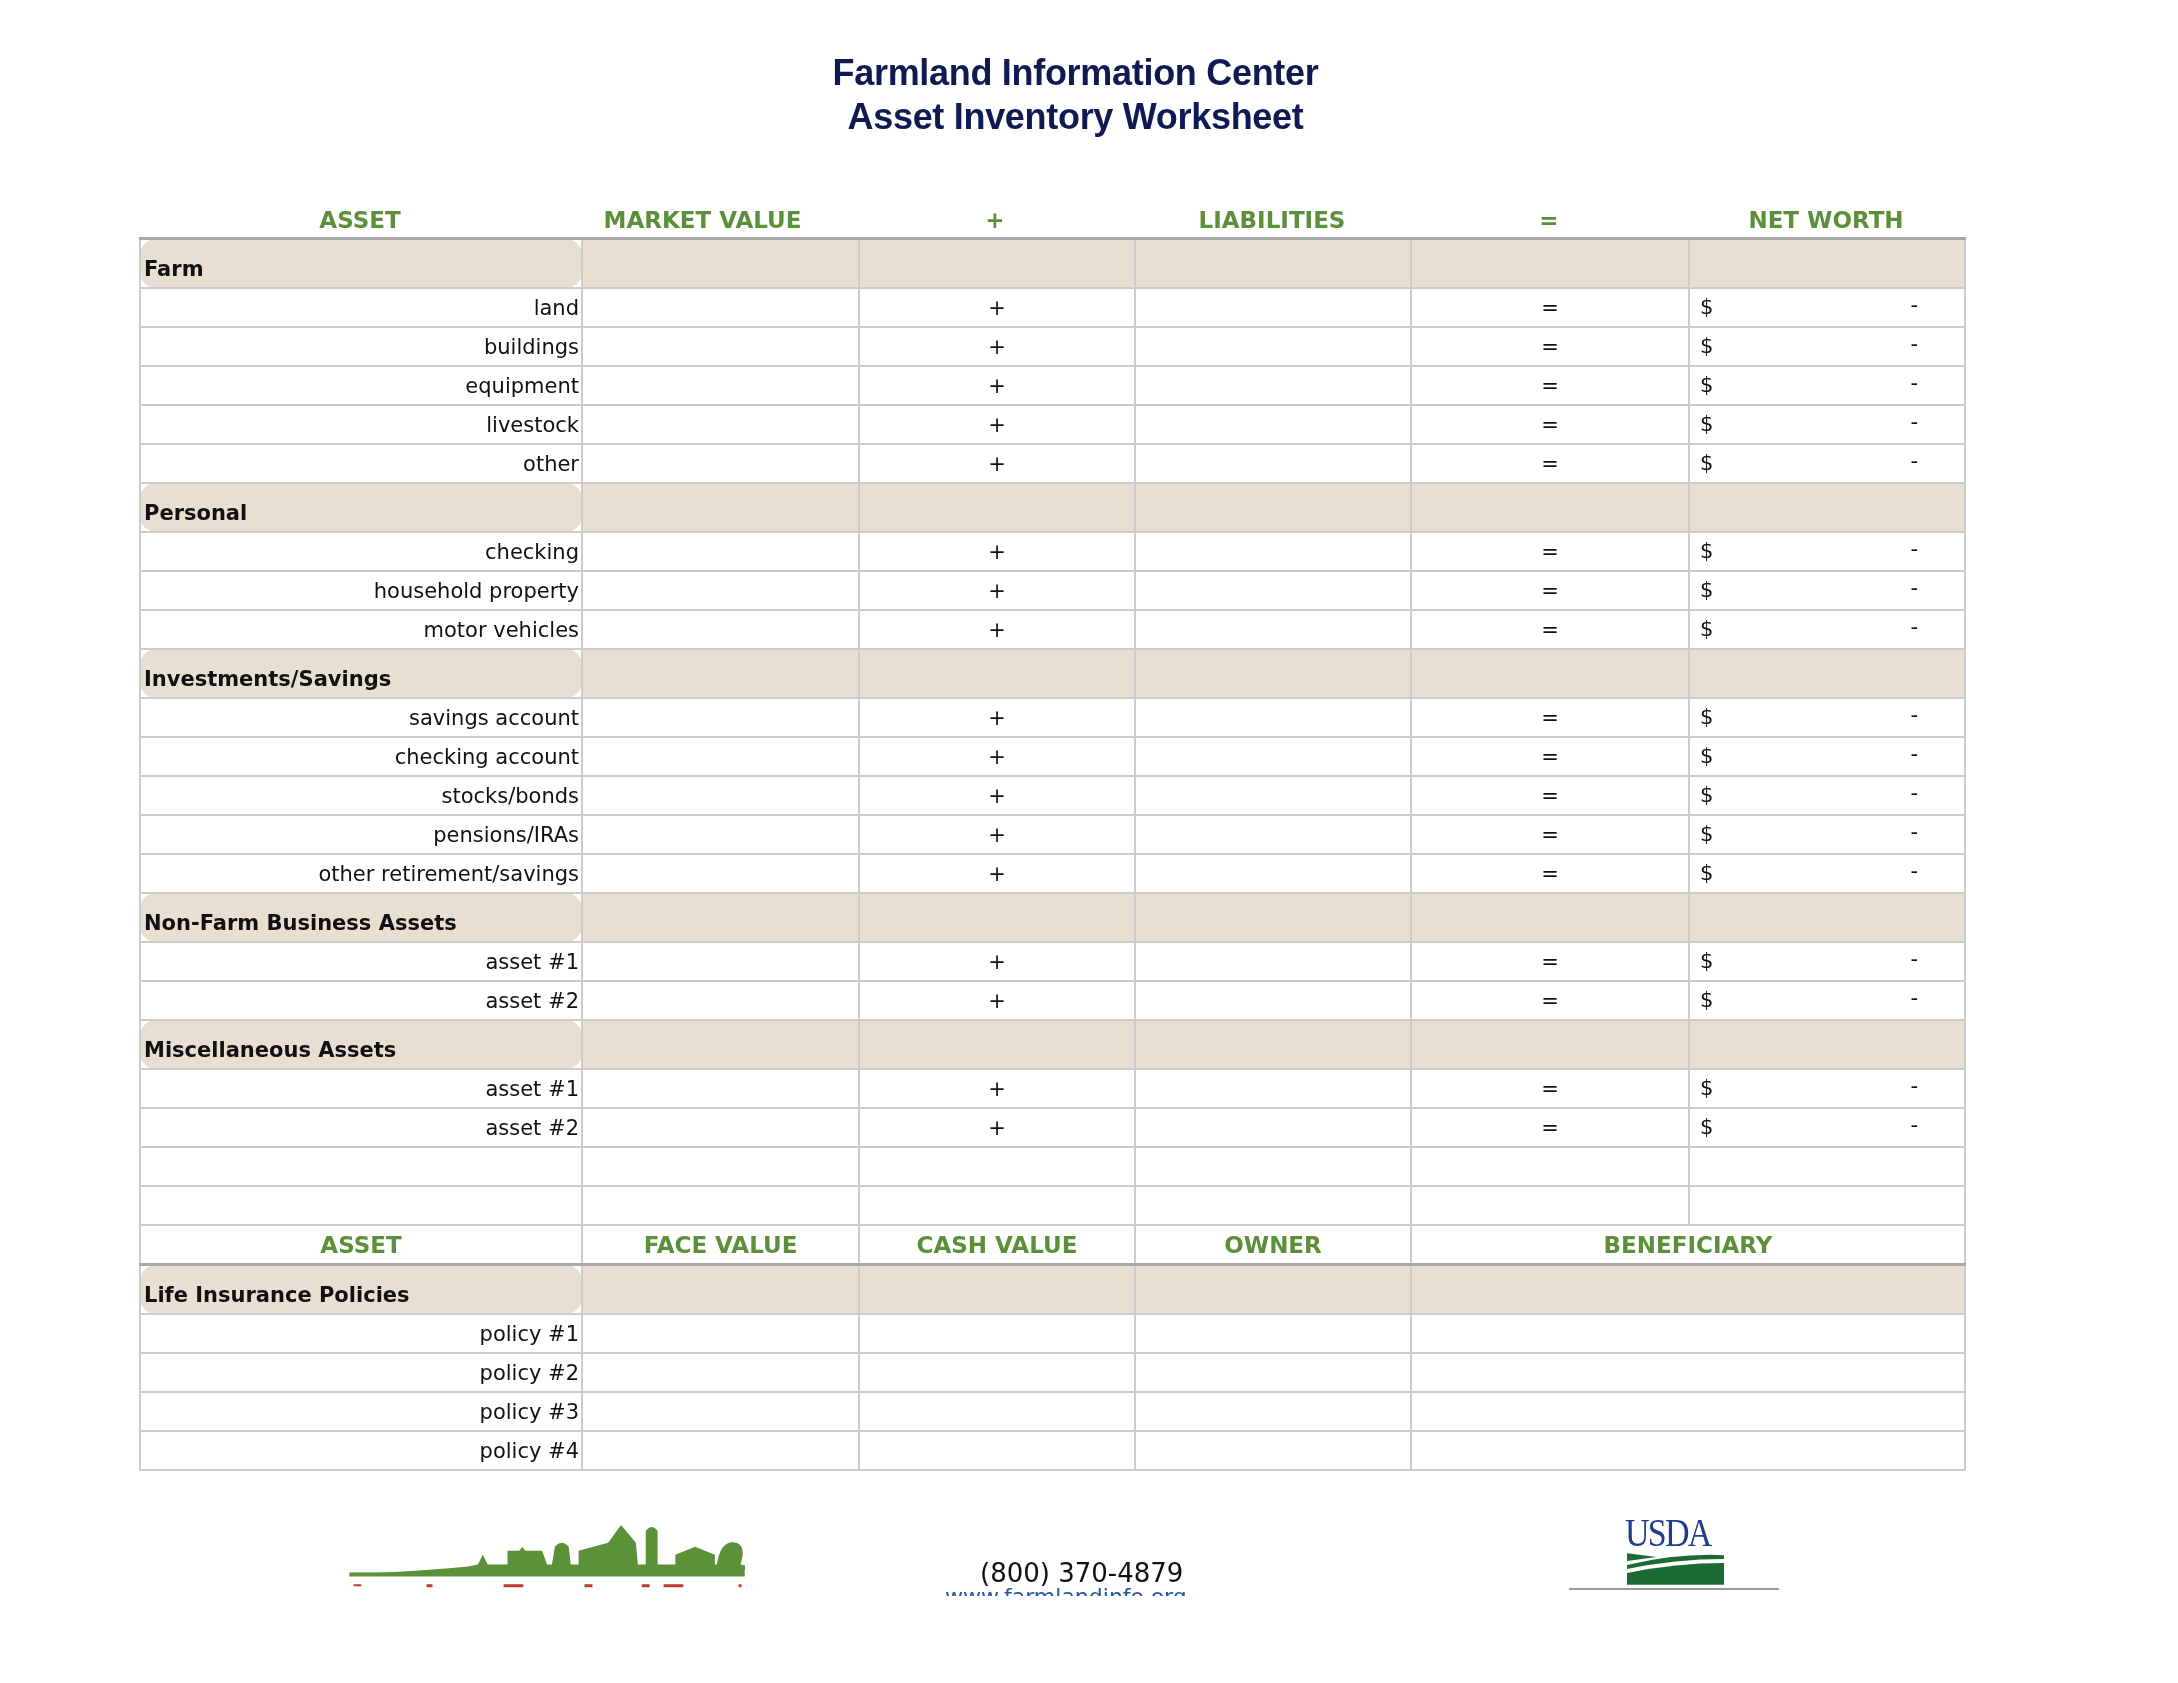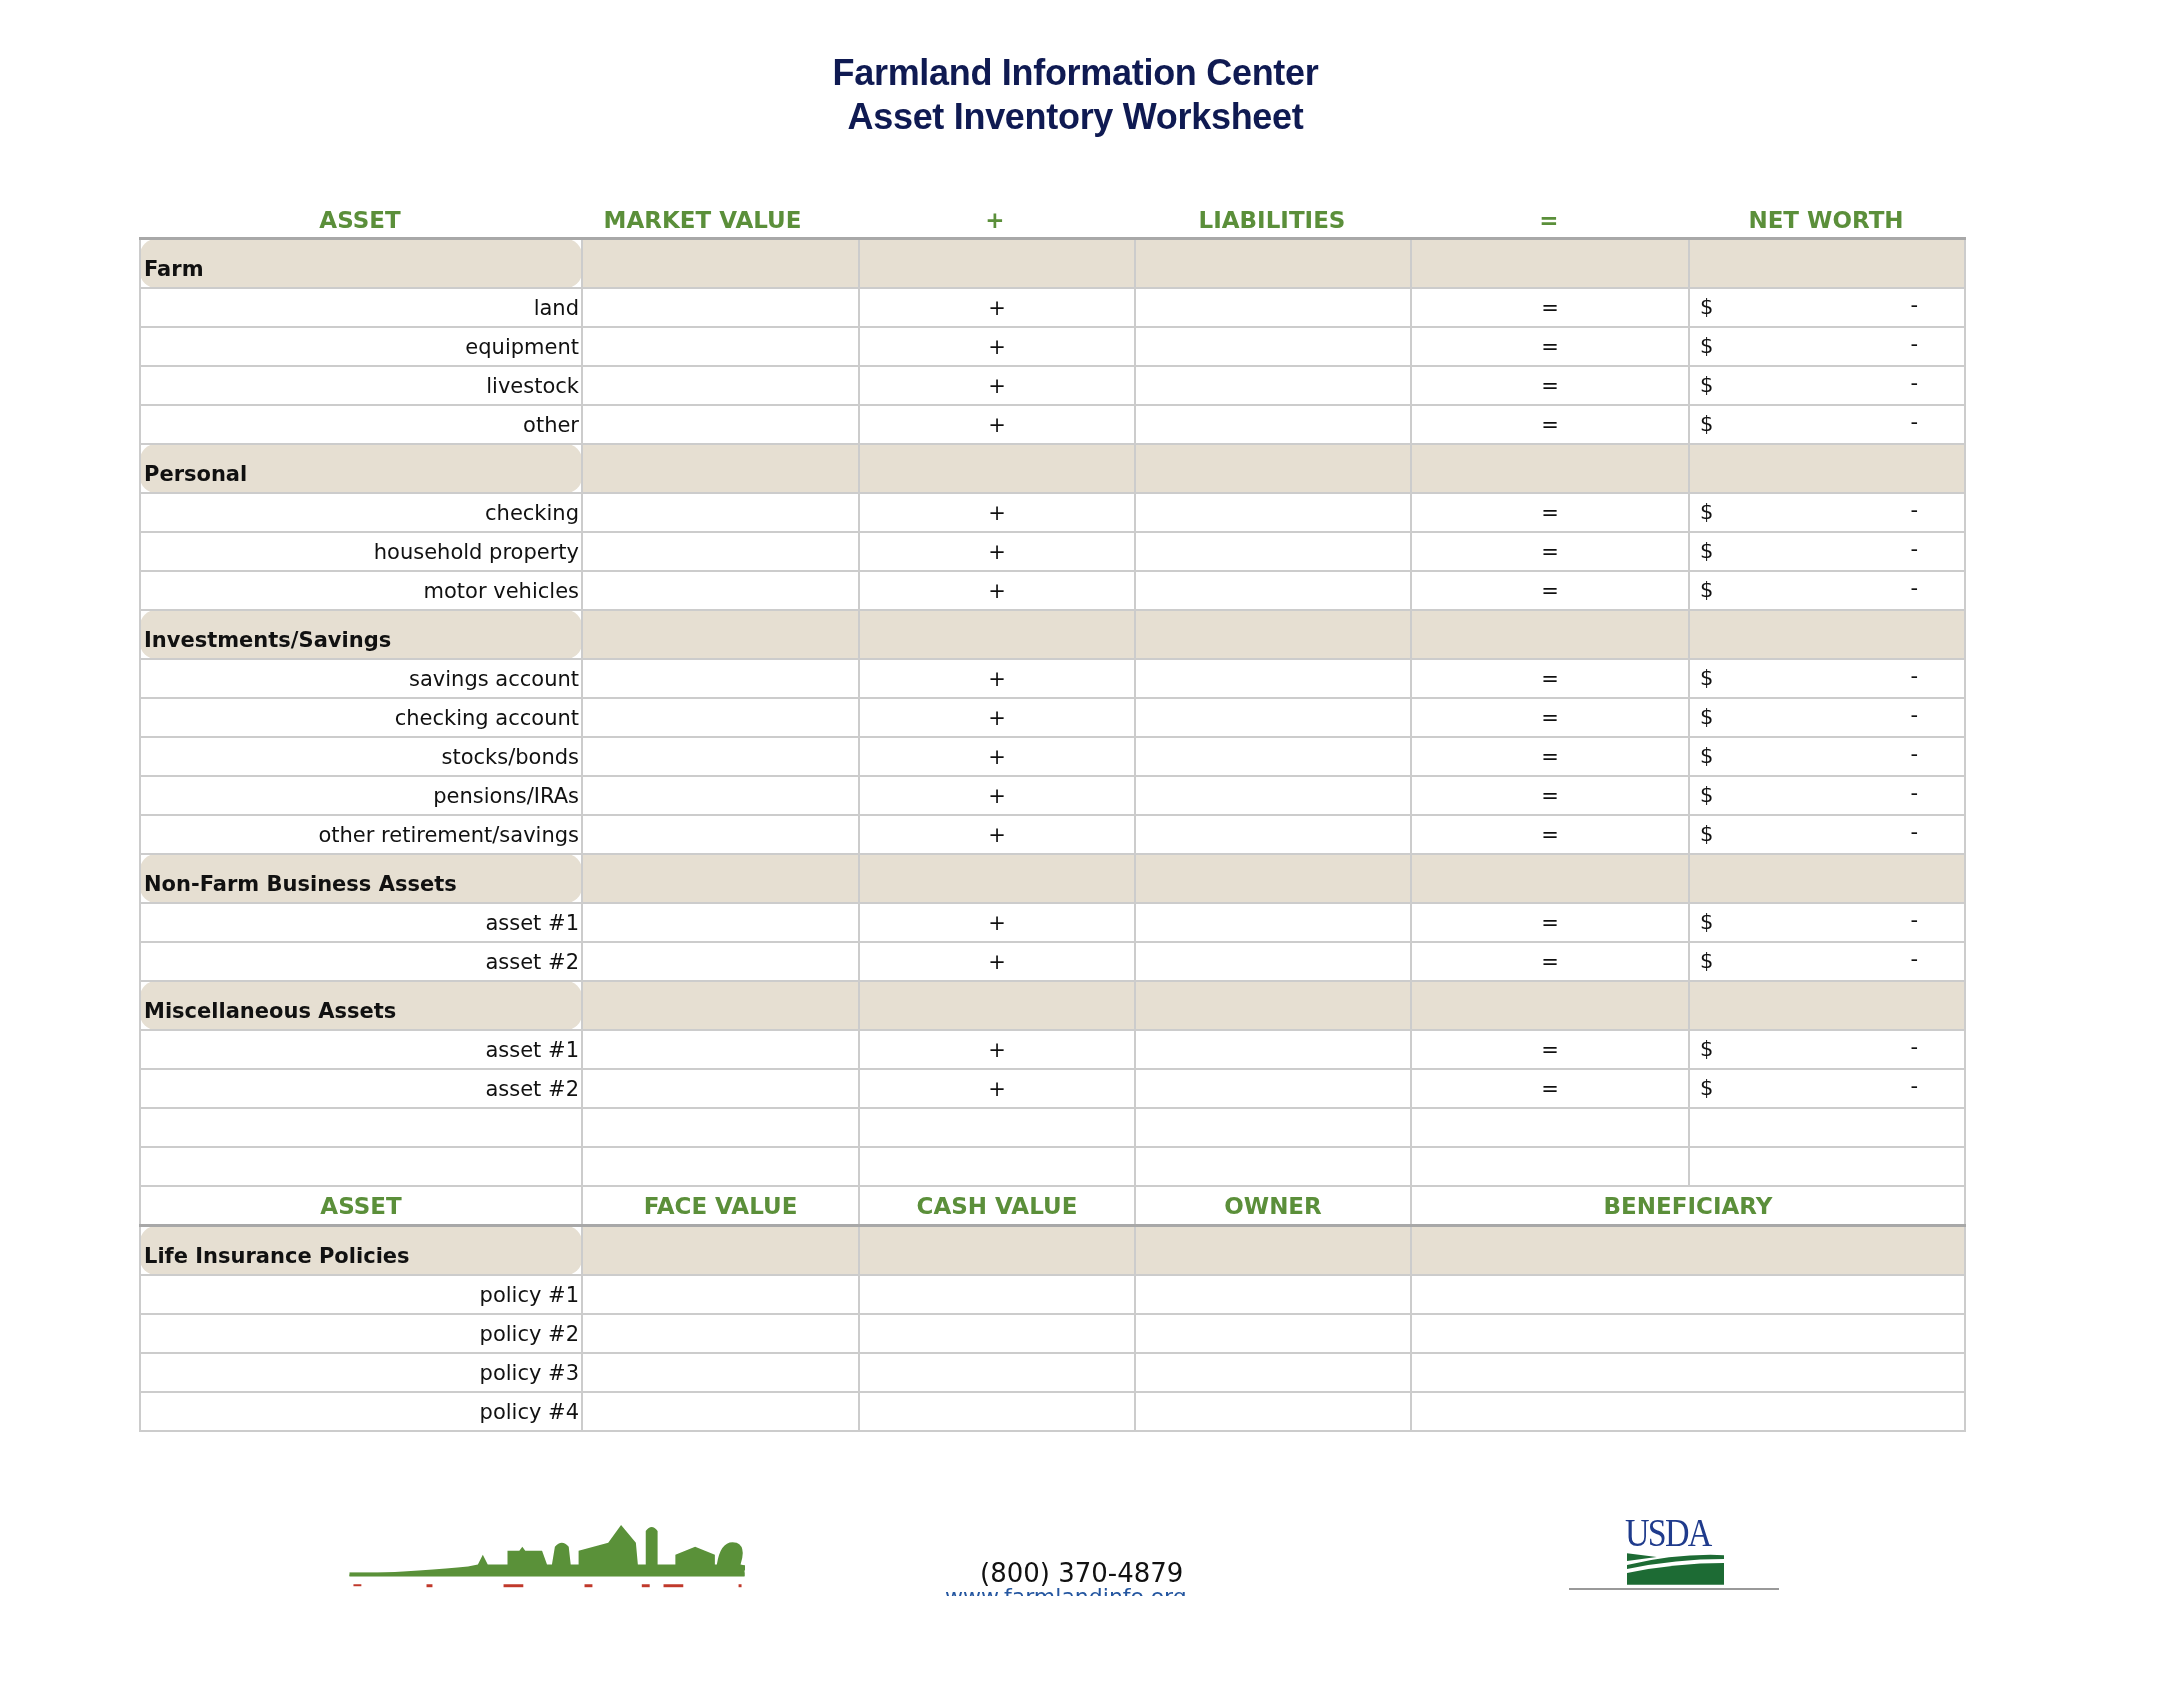--- a/index.html
+++ b/index.html
@@ -63,20 +63,31 @@
         <td></td>
         <td class="op">+</td>
         <td></td>
         <td class="op">=</td>
         <td class="nw">
           <span class="dollar">$</span>
           <span class="dash">-</span>
         </td>
       </tr>
       <tr>
+        <td class="label">buildings</td>
+        <td></td>
+        <td class="op">+</td>
+        <td></td>
+        <td class="op">=</td>
+        <td class="nw">
+          <span class="dollar">$</span>
+          <span class="dash">-</span>
+        </td>
+      </tr>
+      <tr>
         <td class="label">equipment</td>
         <td></td>
         <td class="op">+</td>
         <td></td>
         <td class="op">=</td>
         <td class="nw">
           <span class="dollar">$</span>
           <span class="dash">-</span>
         </td>
       </tr>

